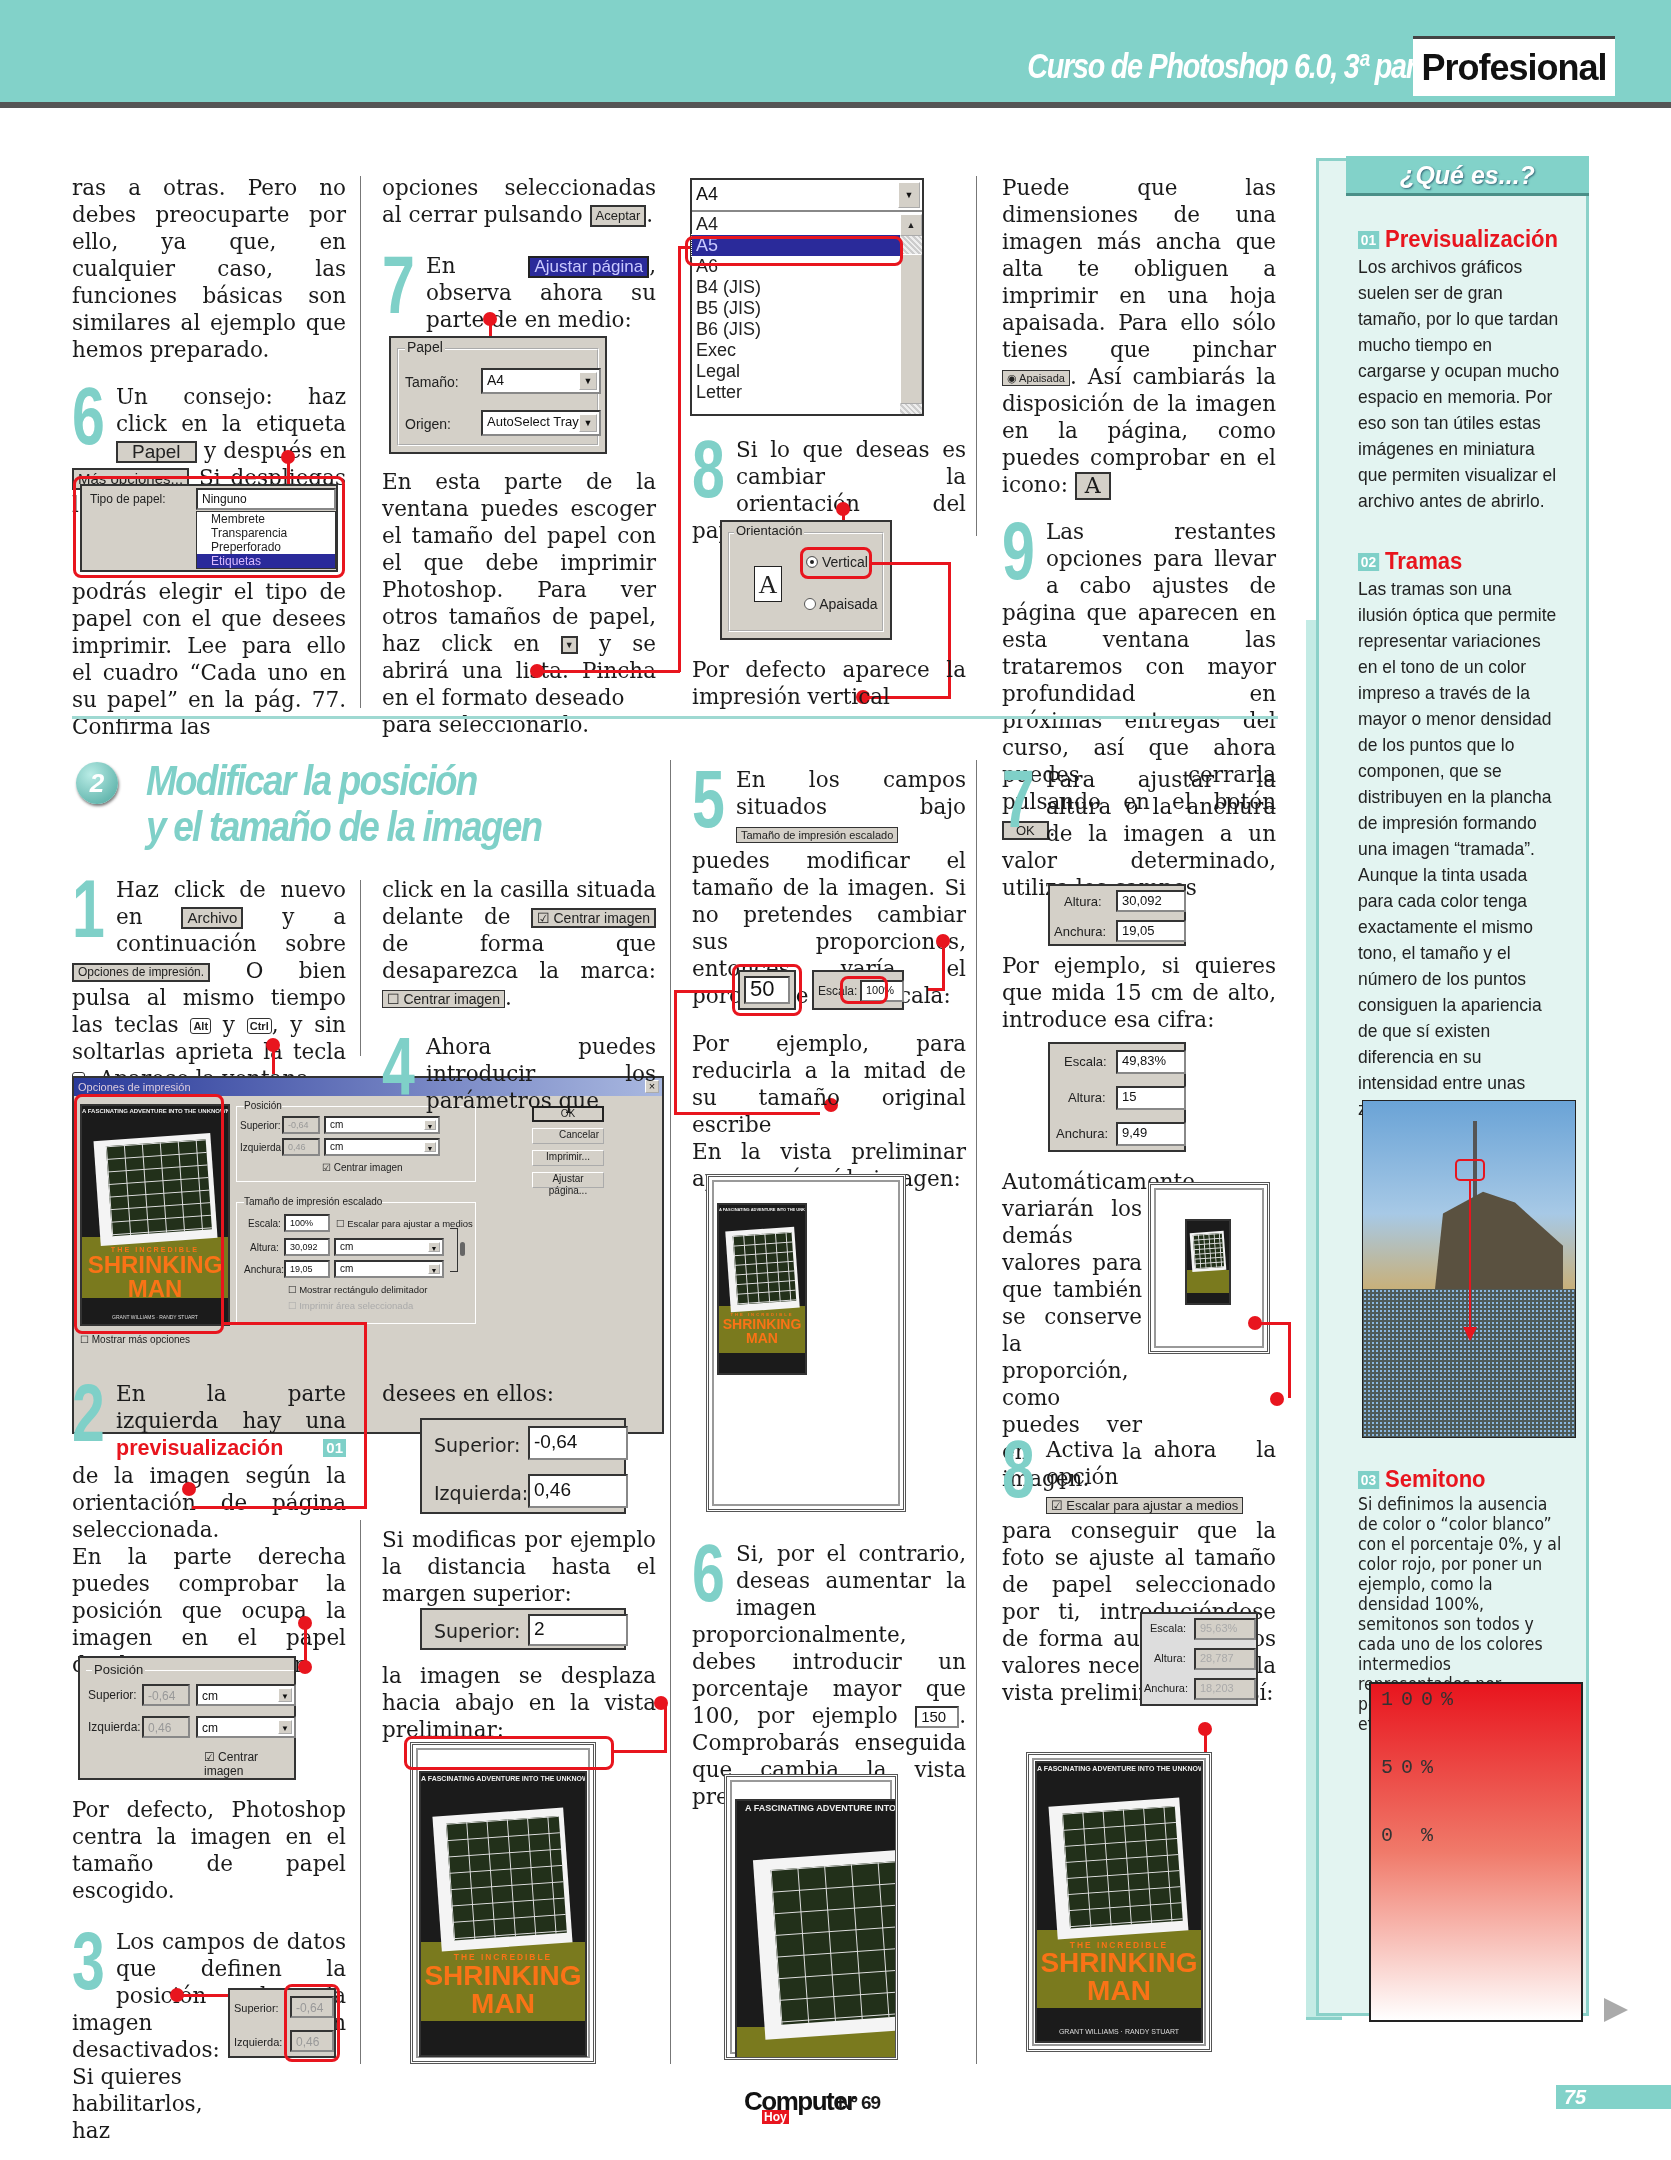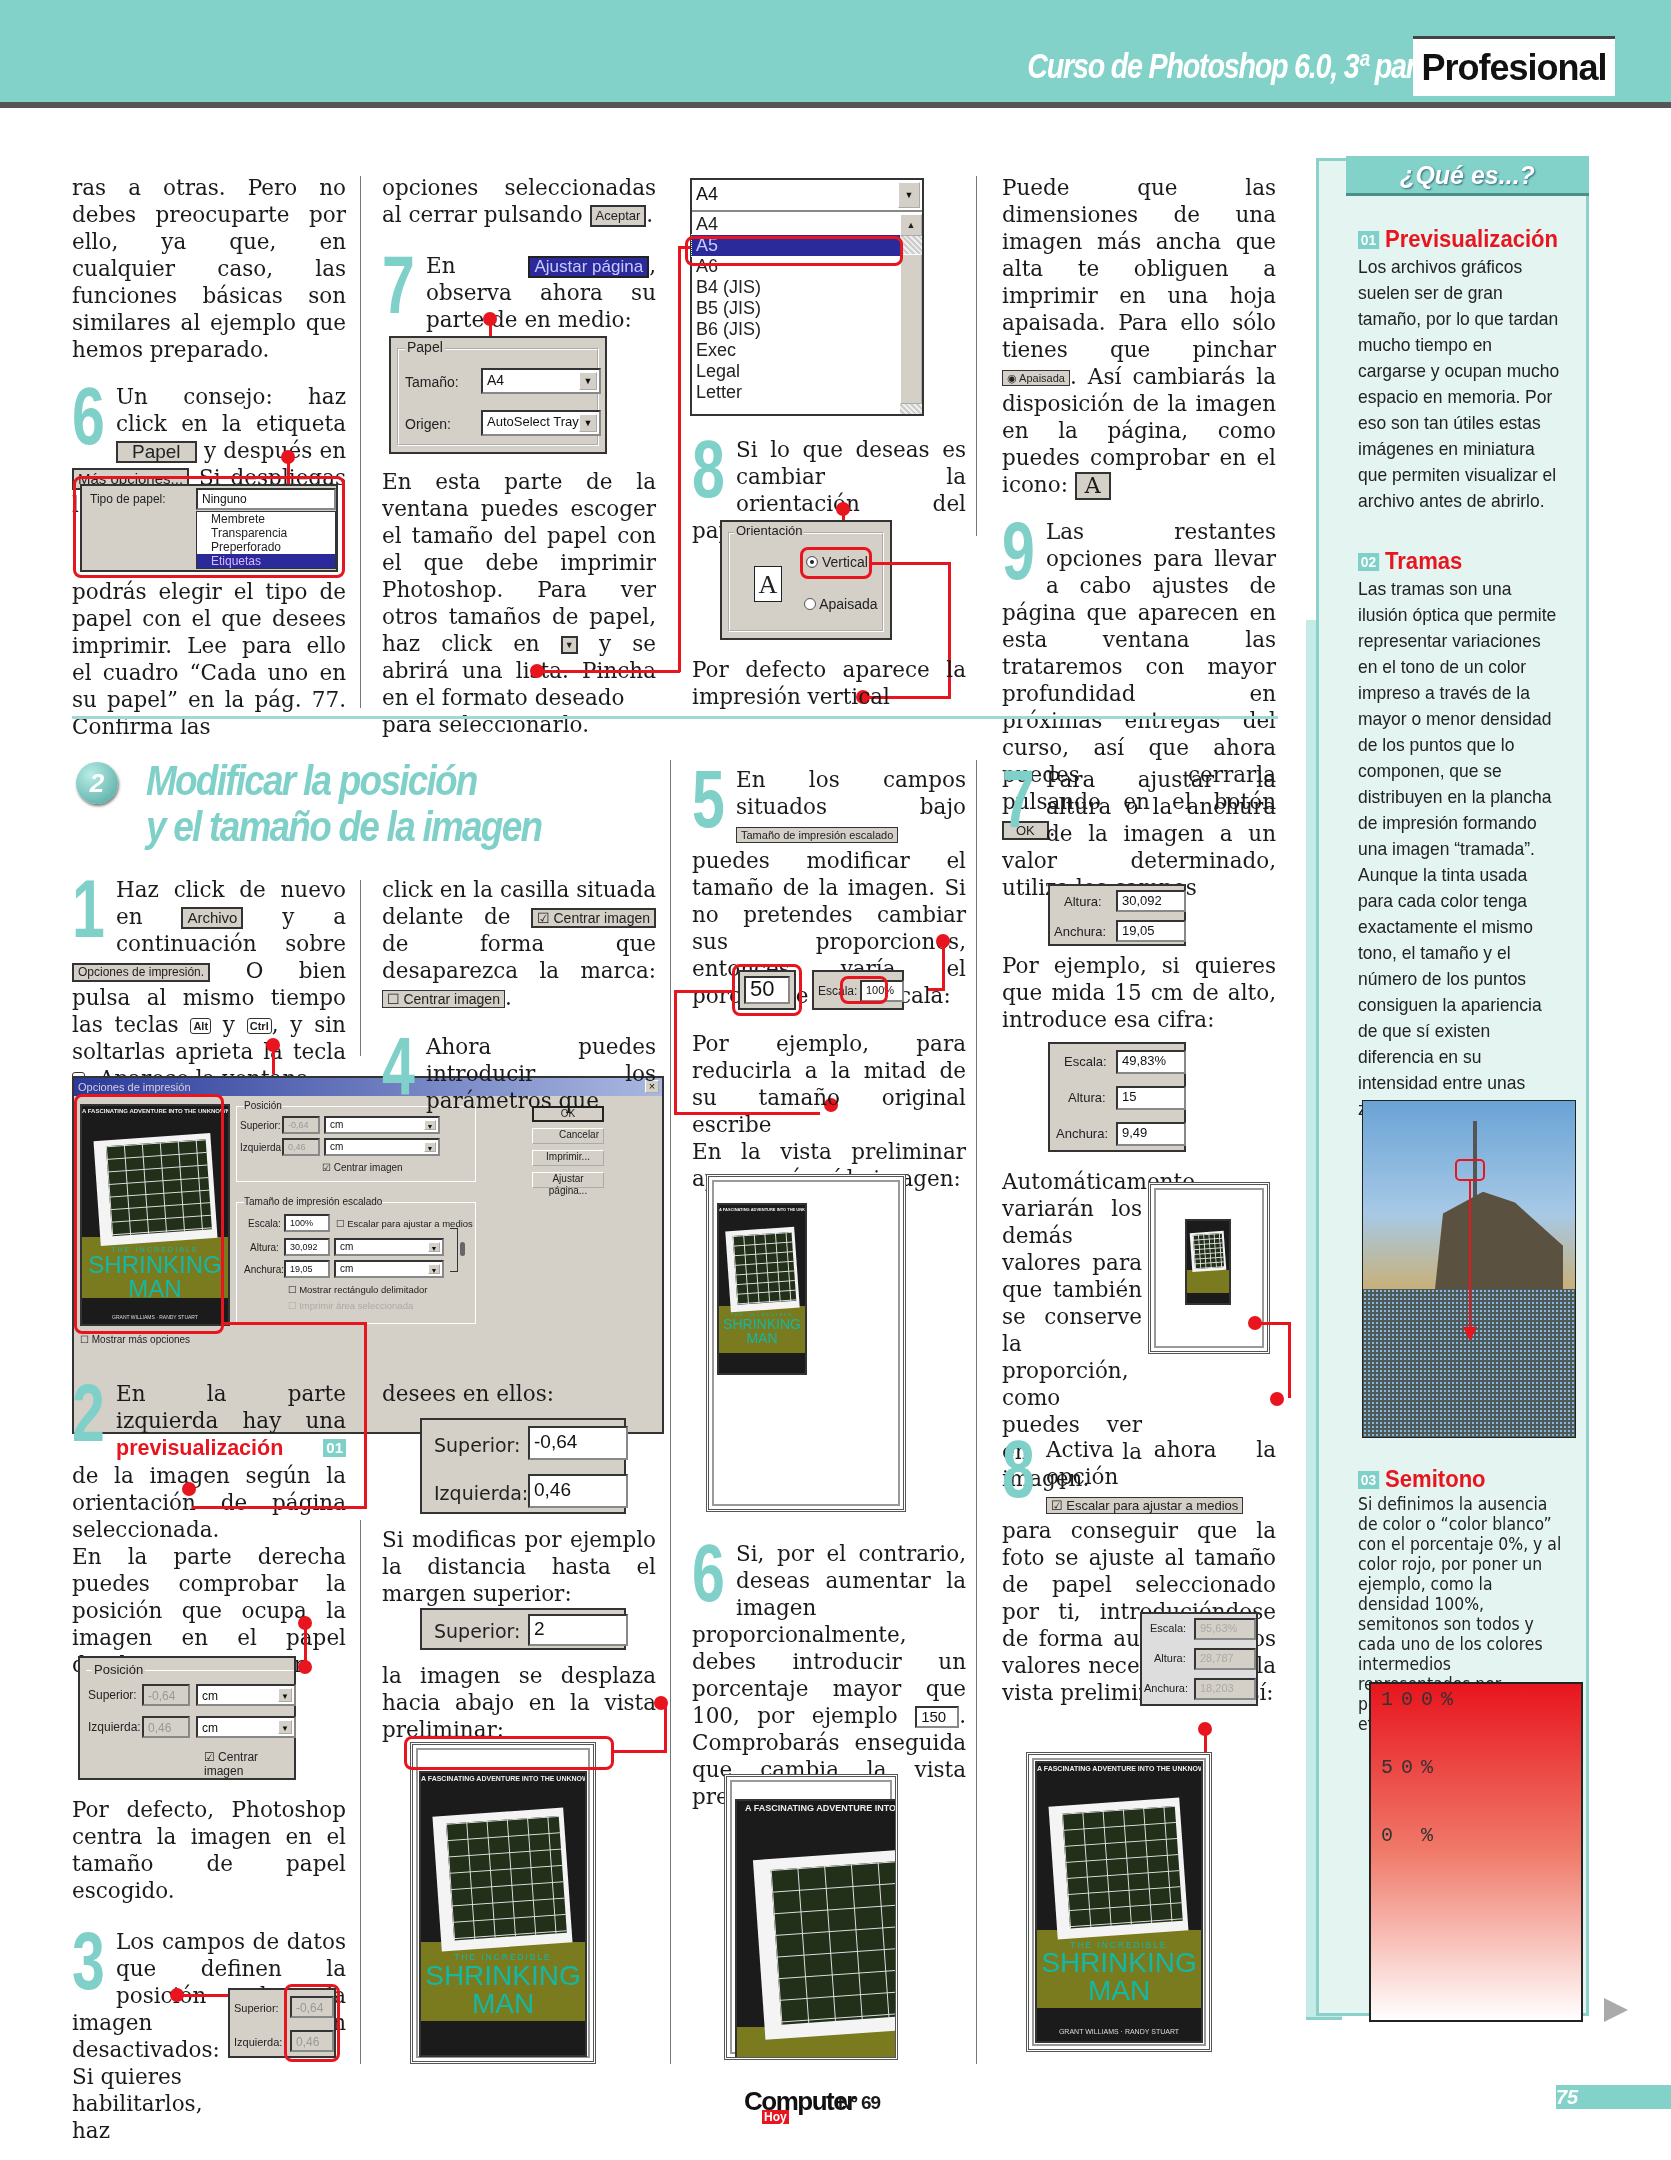--- a/index.html
+++ b/index.html
@@ -23,35 +23,35 @@
 .lbl{position:absolute;font-family:"Liberation Sans",sans-serif;font-size:14px;color:#222}
 .dropbtn{position:absolute;right:2px;top:2px;width:18px;bottom:2px;background:#d4d0c8;border:1px outset #fff;font-size:9px;text-align:center;line-height:16px}
 .callout{position:absolute;border:3px solid #e8151e;border-radius:8px}
 .rline{position:absolute;background:#e8151e}
 .dot{position:absolute;width:14px;height:14px;border-radius:50%;background:#e8151e}
 .poster{position:absolute;background:#1b1b1b;overflow:hidden;border:2px solid #333}
 .poster .top{position:absolute;left:0;right:0;top:0;height:8%;color:#eee;font-family:"Liberation Sans",sans-serif;font-weight:bold;font-size:9px;text-align:center;padding-top:2px;white-space:nowrap;overflow:hidden}
 .poster .frame{position:absolute;left:10%;top:14%;width:80%;height:48%;background:#f4f4f4;transform:rotate(-4deg)}
 .poster .grid{position:absolute;left:10%;top:6%;width:86%;height:86%;background-color:#22301a;background-image:linear-gradient(#ddd 1px,transparent 1px),linear-gradient(90deg,#ddd 1px,transparent 1px);background-size:18% 14%}
 .poster .olive{position:absolute;left:0;right:0;top:60%;bottom:12%;background:#7a7a1e}
-.poster .title{position:absolute;left:0;right:0;top:64%;color:#14b8a6;font-family:"Liberation Sans",sans-serif;font-weight:normal;text-align:center;line-height:1}
+.poster .title{position:absolute;left:0;right:0;top:64%;color:#f97316;font-family:"Liberation Sans",sans-serif;font-weight:bold;text-align:center;line-height:1}
 .poster .title small{display:block;font-size:.3em;letter-spacing:2px}
 .poster .credits{position:absolute;left:0;right:0;bottom:2%;color:#ddd;font-family:"Liberation Sans",sans-serif;font-size:9px;text-align:center}
 .preview{position:absolute;background:#fff;border:3px double #555;outline:2px solid #999;outline-offset:-8px}
 .sidebar{position:absolute;left:1316px;top:158px;width:273px;height:1858px;background:#e3f4f1;border:3px solid #8bd1c9}
 .sidebar-shadow{position:absolute;left:1306px;top:620px;width:36px;height:1400px;background:#c4ebe5;border-bottom:3px solid #8bd1c9}
 .sb-head{position:absolute;left:1346px;top:156px;width:243px;height:40px;background:#82d2c9;border-bottom:3px solid #4a8f88;color:#fff;font-family:"Liberation Sans",sans-serif;font-weight:bold;font-style:italic;font-size:25px;text-align:center;line-height:38px;text-shadow:1px 1px 2px #367}
 .sb-text{position:absolute;left:1358px;width:222px;font-family:"Liberation Sans",sans-serif;font-size:19px;line-height:26px;color:#222;transform:scaleX(.92);transform-origin:left}
 .sb-title{font-family:"Liberation Sans",sans-serif;font-weight:bold;font-size:24px;color:#e8151e;line-height:30px}
 .halftone{position:absolute;left:1369px;top:250px;width:214px;height:340px;background:linear-gradient(#e8151e,#f07a6a 50%,#fff);border:2px solid #222;font-family:"Liberation Mono",monospace;font-size:20px;color:#333}
 .halftone span{position:absolute;left:10px;letter-spacing:8px}
 .footer-logo{position:absolute;left:744px;top:2086px;font-family:"Liberation Sans",sans-serif;font-weight:bold;font-size:26px;letter-spacing:-1.5px;color:#111}
 .footer-hoy{position:absolute;left:762px;top:2110px;background:#e8151e;color:#fff;font-family:"Liberation Sans",sans-serif;font-weight:bold;font-size:12px;padding:0 2px}
 .footer-issue{position:absolute;left:838px;top:2092px;font-family:"Liberation Sans",sans-serif;font-weight:bold;font-size:19px;letter-spacing:-1px}
-.pagenum{position:absolute;left:1556px;top:2085px;width:115px;height:24px;background:#82d2c9;color:#fff;font-family:"Liberation Sans",sans-serif;font-weight:bold;font-style:italic;font-size:20px;line-height:24px;}
+.pagenum{position:absolute;left:1556px;top:2085px;width:115px;height:24px;background:#82d2c9;color:#fff;font-family:"Liberation Sans",sans-serif;font-weight:bold;font-style:italic;font-size:20px;line-height:24px;padding-left:8px}
 .next-arrow{position:absolute;left:1604px;top:1998px;width:0;height:0;border-top:12px solid transparent;border-bottom:12px solid transparent;border-left:24px solid #aaa}
 .section-title{position:absolute;left:146px;top:758px;font-family:"Liberation Sans",sans-serif;font-weight:bold;font-style:italic;font-size:42px;line-height:46px;color:#7fd0c8;letter-spacing:-2px;transform:scaleX(.88);transform-origin:left}
 .section-num{position:absolute;left:76px;top:762px;width:42px;height:42px;border-radius:50%;background:radial-gradient(circle at 35% 30%,#b9ece6,#4aa69d);color:#fff;font-family:"Liberation Sans",sans-serif;font-weight:bold;font-style:italic;font-size:26px;text-align:center;line-height:42px;box-shadow:1px 2px 3px #777}
 </style>
 </head>
 <body>
 
 <div class="header">
   <div class="header-title">Curso de Photoshop 6.0, 3ª parte</div>
   <div class="header-badge">Profesional</div>

